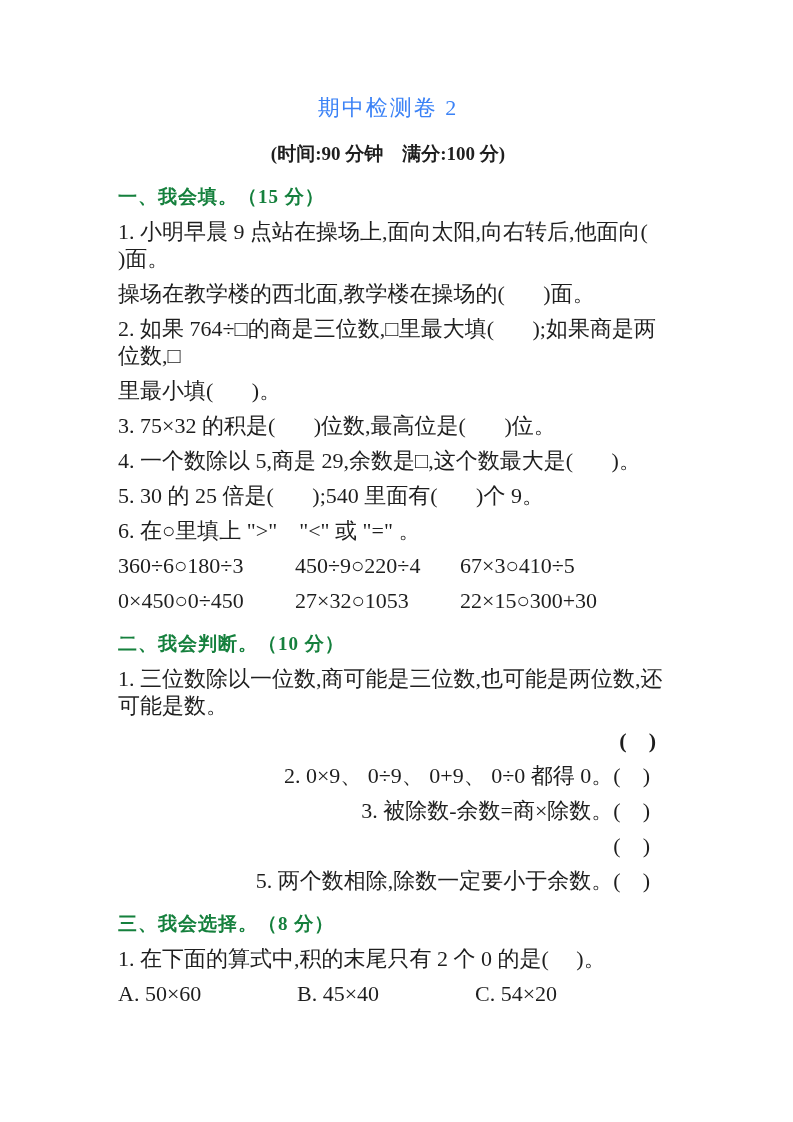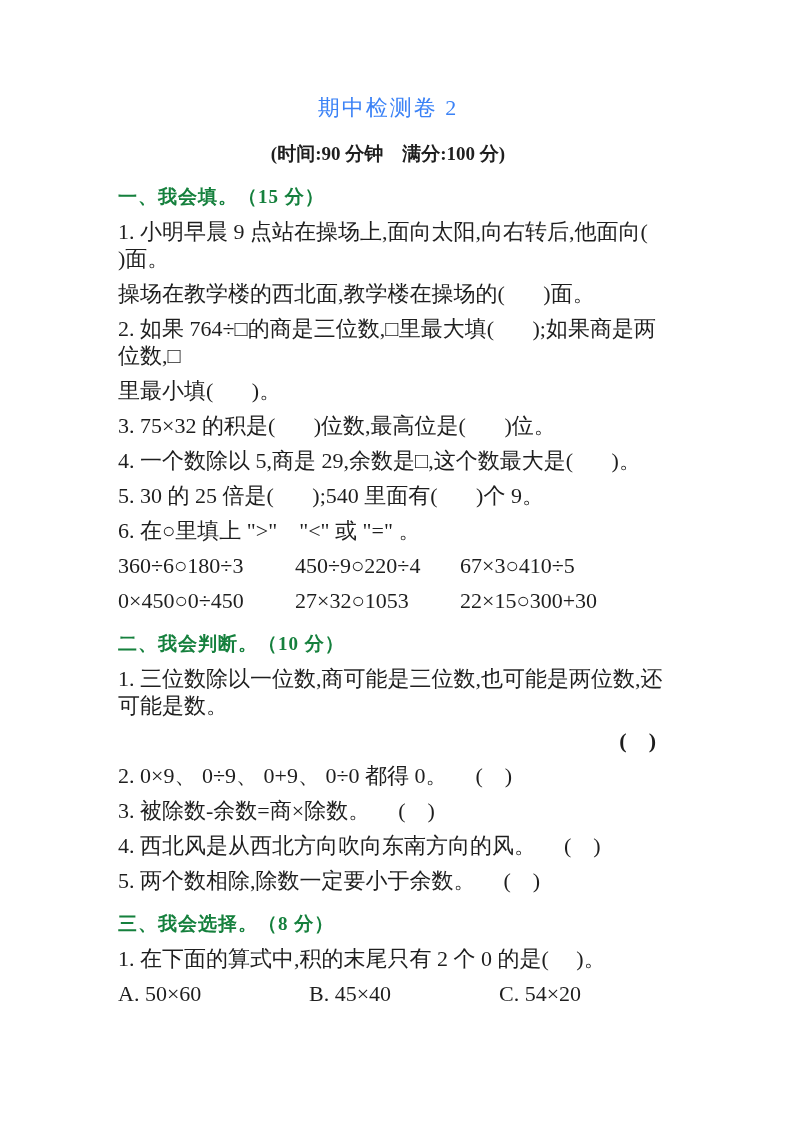--- a/index.html
+++ b/index.html
@@ -46,37 +46,35 @@
     letter-spacing: 1px;
   }
   .line {
     font-size: 22px;
     line-height: 27px;
     margin-top: 8px;
     white-space: pre-wrap;
   }
   .split {
     display: flex;
-    justify-content: flex-start;
-    gap: 28px;
+    justify-content: flex-end;
   }
   .split .parens { margin-right: 26px; white-space: pre-wrap; }
   .parens-line {
     text-align: right;
     padding-right: 20px;
     font-weight: bold;
   }
   .cmp-grid {
     display: grid;
     grid-template-columns: 177px 165px 1fr;
   }
   .opt-grid {
     display: grid;
     grid-template-columns: 179px 178px 1fr;
-    gap: 12px;
   }
   .cmp-grid span, .opt-grid span { white-space: pre-wrap; }
 </style>
 </head>
 <body>
 
 <div class="content">
 
   <h1 class="title">期中检测卷 2</h1>
   <div class="subtitle">(时间:90 分钟　满分:100 分)</div>
@@ -110,21 +108,20 @@
 
   <div class="line split">
     <span>2. 0×9、 0÷9、 0+9、 0÷0 都得 0。</span>
     <span class="parens">(    )</span>
   </div>
   <div class="line split">
     <span>3. 被除数-余数=商×除数。</span>
     <span class="parens">(    )</span>
   </div>
   <div class="line split">
-    <span>4. 西北风是从西北方向吹向东南方向的风。</span>
     <span class="parens">(    )</span>
   </div>
   <div class="line split">
     <span>5. 两个数相除,除数一定要小于余数。</span>
     <span class="parens">(    )</span>
   </div>
 
   <div class="sec-heading">三、我会选择。（8 分）</div>
 
   <div class="line">1. 在下面的算式中,积的末尾只有 2 个 0 的是(     )。</div>

